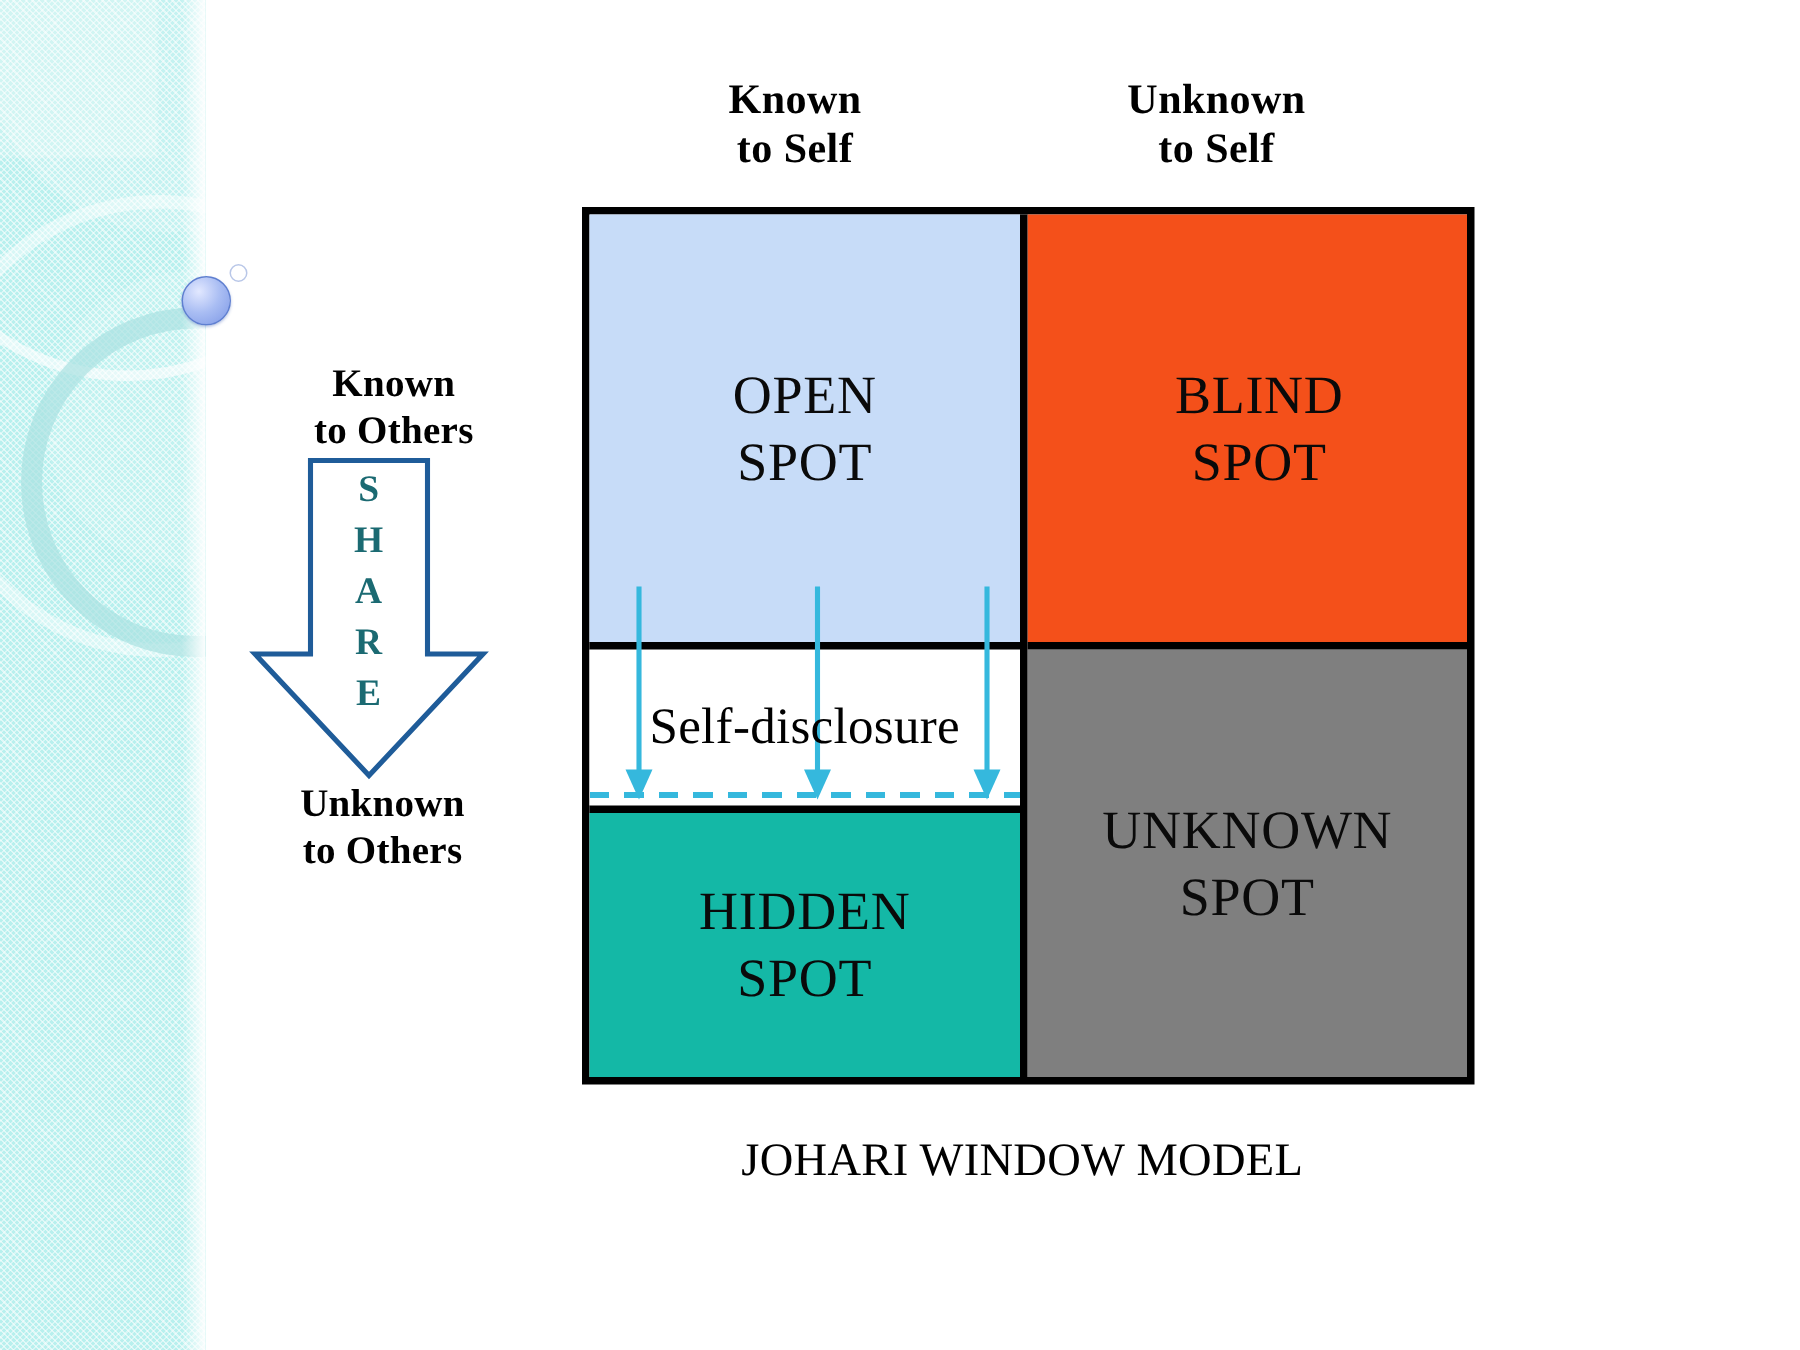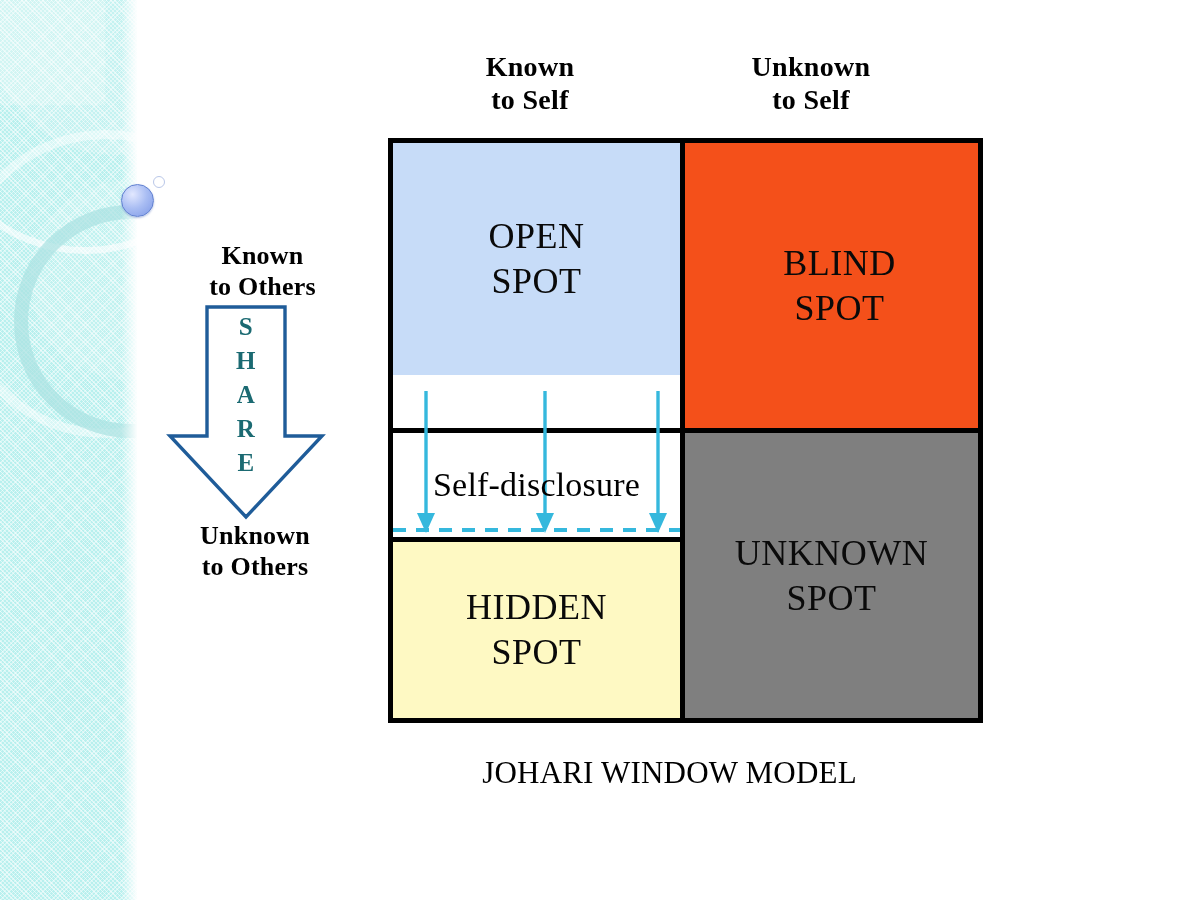--- a/index.html
+++ b/index.html
@@ -170,38 +170,38 @@
   }
   .quad-label {
     font-size: 36px;
     color: #0a0a0a;
     line-height: 1.25;
     letter-spacing: 0.5px;
   }
   
   #quad-open {
     left: 0; top: 0;
-    width: 287px; height: 232px;
+    width: 287px; height: 285px;
     background: #c7dcf8;
   }
   #quad-blind {
     left: 292px; top: 0;
     width: 293px; height: 285px;
     background: #f4501a;
     padding-left: 16px;
   }
   #quad-unknown {
     left: 292px; top: 290px;
     width: 293px; height: 285px;
     background: #7f7f7f;
   }
   #quad-hidden {
     left: 0; top: 399px;
     width: 287px; height: 176px;
-    background: #fef9c3;
+    background: #14b8a6;
     align-items: center;
   }
   
   #band-self-disclosure {
     position: absolute;
     left: 0; top: 290px;
     width: 287px; height: 104px;
     background: #ffffff;
     display: flex;
     align-items: center;
@@ -239,21 +239,21 @@
     position: absolute;
     left: 0; top: 385px;
     width: 287px; height: 4px;
     background: repeating-linear-gradient(to right, #35b8dd 0 13px, rgba(255,255,255,0) 13px 23px);
     z-index: 3;
   }
 
   
   #diagram-title {
     position: absolute;
-    left: 372px; top: 755px;
+    left: 384px; top: 755px;
     width: 595px;
     text-align: center;
     font-size: 31px;
     color: #000;
     letter-spacing: 0.2px;
   }
 </style>
 </head>
 <body>
 

